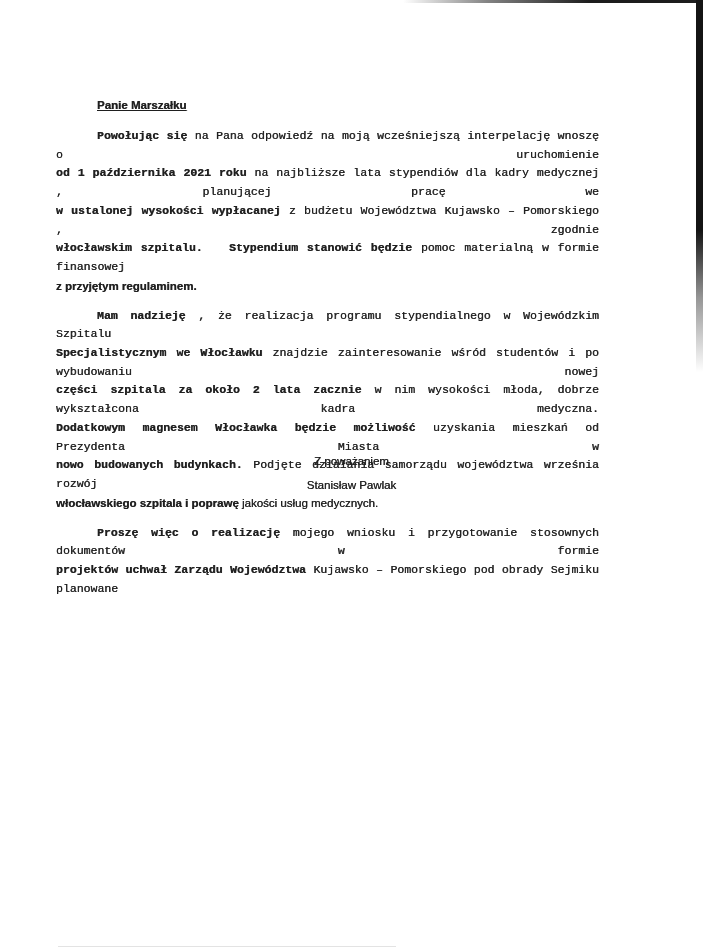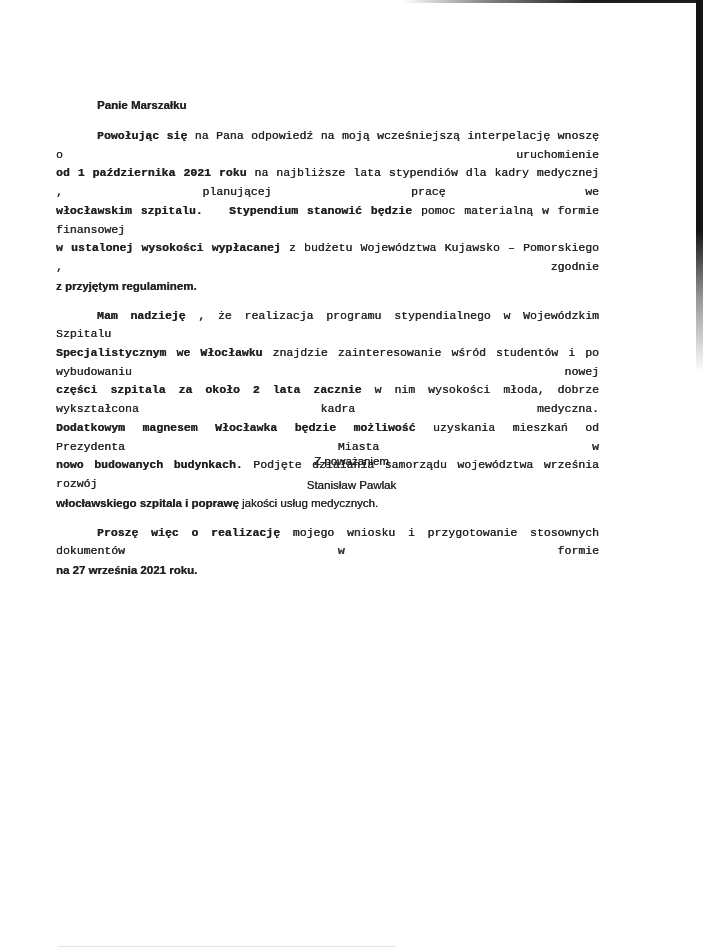--- a/index.html
+++ b/index.html
@@ -18,20 +18,21 @@
     line-height:18.7px;
     text-shadow:0.35px 0 0 rgba(25,25,25,0.65), 0 0 0.5px rgba(25,25,25,0.35);
   }
   .letter{
     position:absolute;left:56px;top:96px;width:543px;
   }
   .salutation{
     font-weight:bold;
     text-indent:41px;
     margin-bottom:12.3px;
+    text-decoration:underline;
   }
   .para{margin-bottom:11.3px;}
   .para:last-child{margin-bottom:16px;}
   .line{text-align:justify;}
   .line.just{text-align-last:justify;font-family:Liberation Mono, monospace;}
   .line.ind{text-indent:41px;}
   .line .b{font-weight:bold;}
   .closing{
     position:absolute;top:452px;left:0;width:703px;text-align:center;
   }
@@ -66,34 +67,34 @@
   <div class="art-top"></div>
   <div class="art-right"></div>
   <div class="art-bottom"></div>
 
   <div class="letter">
     <div class="salutation">Panie Marszałku</div>
     <div id="paragraphs">
         <div class="para">
           <div class="line just ind"><span class="b">Powołując się</span><span> na Pana odpowiedź na moją wcześniejszą interpelację wnoszę o uruchomienie</span></div>
           <div class="line just"><span class="b">od 1 października 2021 roku</span><span> na najbliższe lata stypendiów dla kadry medycznej , planującej pracę we</span></div>
+          <div class="line just"><span class="b">w ustalonej wysokości wypłacanej</span><span> z budżetu Województwa Kujawsko – Pomorskiego , zgodnie</span></div>
           <div class="line just"><span class="b">włocławskim szpitalu.&nbsp;&nbsp; Stypendium stanowić będzie</span><span> pomoc materialną w formie finansowej</span></div>
-          <div class="line just"><span class="b">w ustalonej wysokości wypłacanej</span><span> z budżetu Województwa Kujawsko – Pomorskiego , zgodnie</span></div>
           <div class="line"><span class="b">z przyjętym regulaminem.</span><span></span></div>
         </div>
         <div class="para">
           <div class="line just ind"><span class="b">Mam nadzieję</span><span> , że realizacja programu stypendialnego w Wojewódzkim Szpitalu</span></div>
           <div class="line just"><span class="b">Specjalistycznym we Włocławku</span><span> znajdzie zainteresowanie wśród studentów i po wybudowaniu nowej</span></div>
           <div class="line just"><span class="b">części szpitala za około 2 lata zacznie</span><span> w nim wysokości młoda, dobrze wykształcona kadra medyczna.</span></div>
           <div class="line just"><span class="b">Dodatkowym magnesem Włocławka będzie możliwość</span><span> uzyskania mieszkań od Prezydenta Miasta w</span></div>
           <div class="line just"><span class="b">nowo budowanych budynkach.</span><span> Podjęte działania samorządu województwa września rozwój</span></div>
           <div class="line"><span class="b">włocławskiego szpitala i poprawę</span><span> jakości usług medycznych.</span></div>
         </div>
         <div class="para">
           <div class="line just ind"><span class="b">Proszę więc o realizację</span><span> mojego wniosku i przygotowanie stosownych dokumentów w formie</span></div>
-          <div class="line"><span class="b">na 27 września 2021 roku.</span><span></span></div>
+          <div class="line just"><span class="b">projektów uchwał Zarządu Województwa</span><span> Kujawsko – Pomorskiego pod obrady Sejmiku planowane</span></div>
         </div>
       </div>
   </div>
 
   <div class="closing">Z poważaniem</div>
   <div class="signature">Stanisław Pawlak</div>
 </div>
 
 </body></html>

